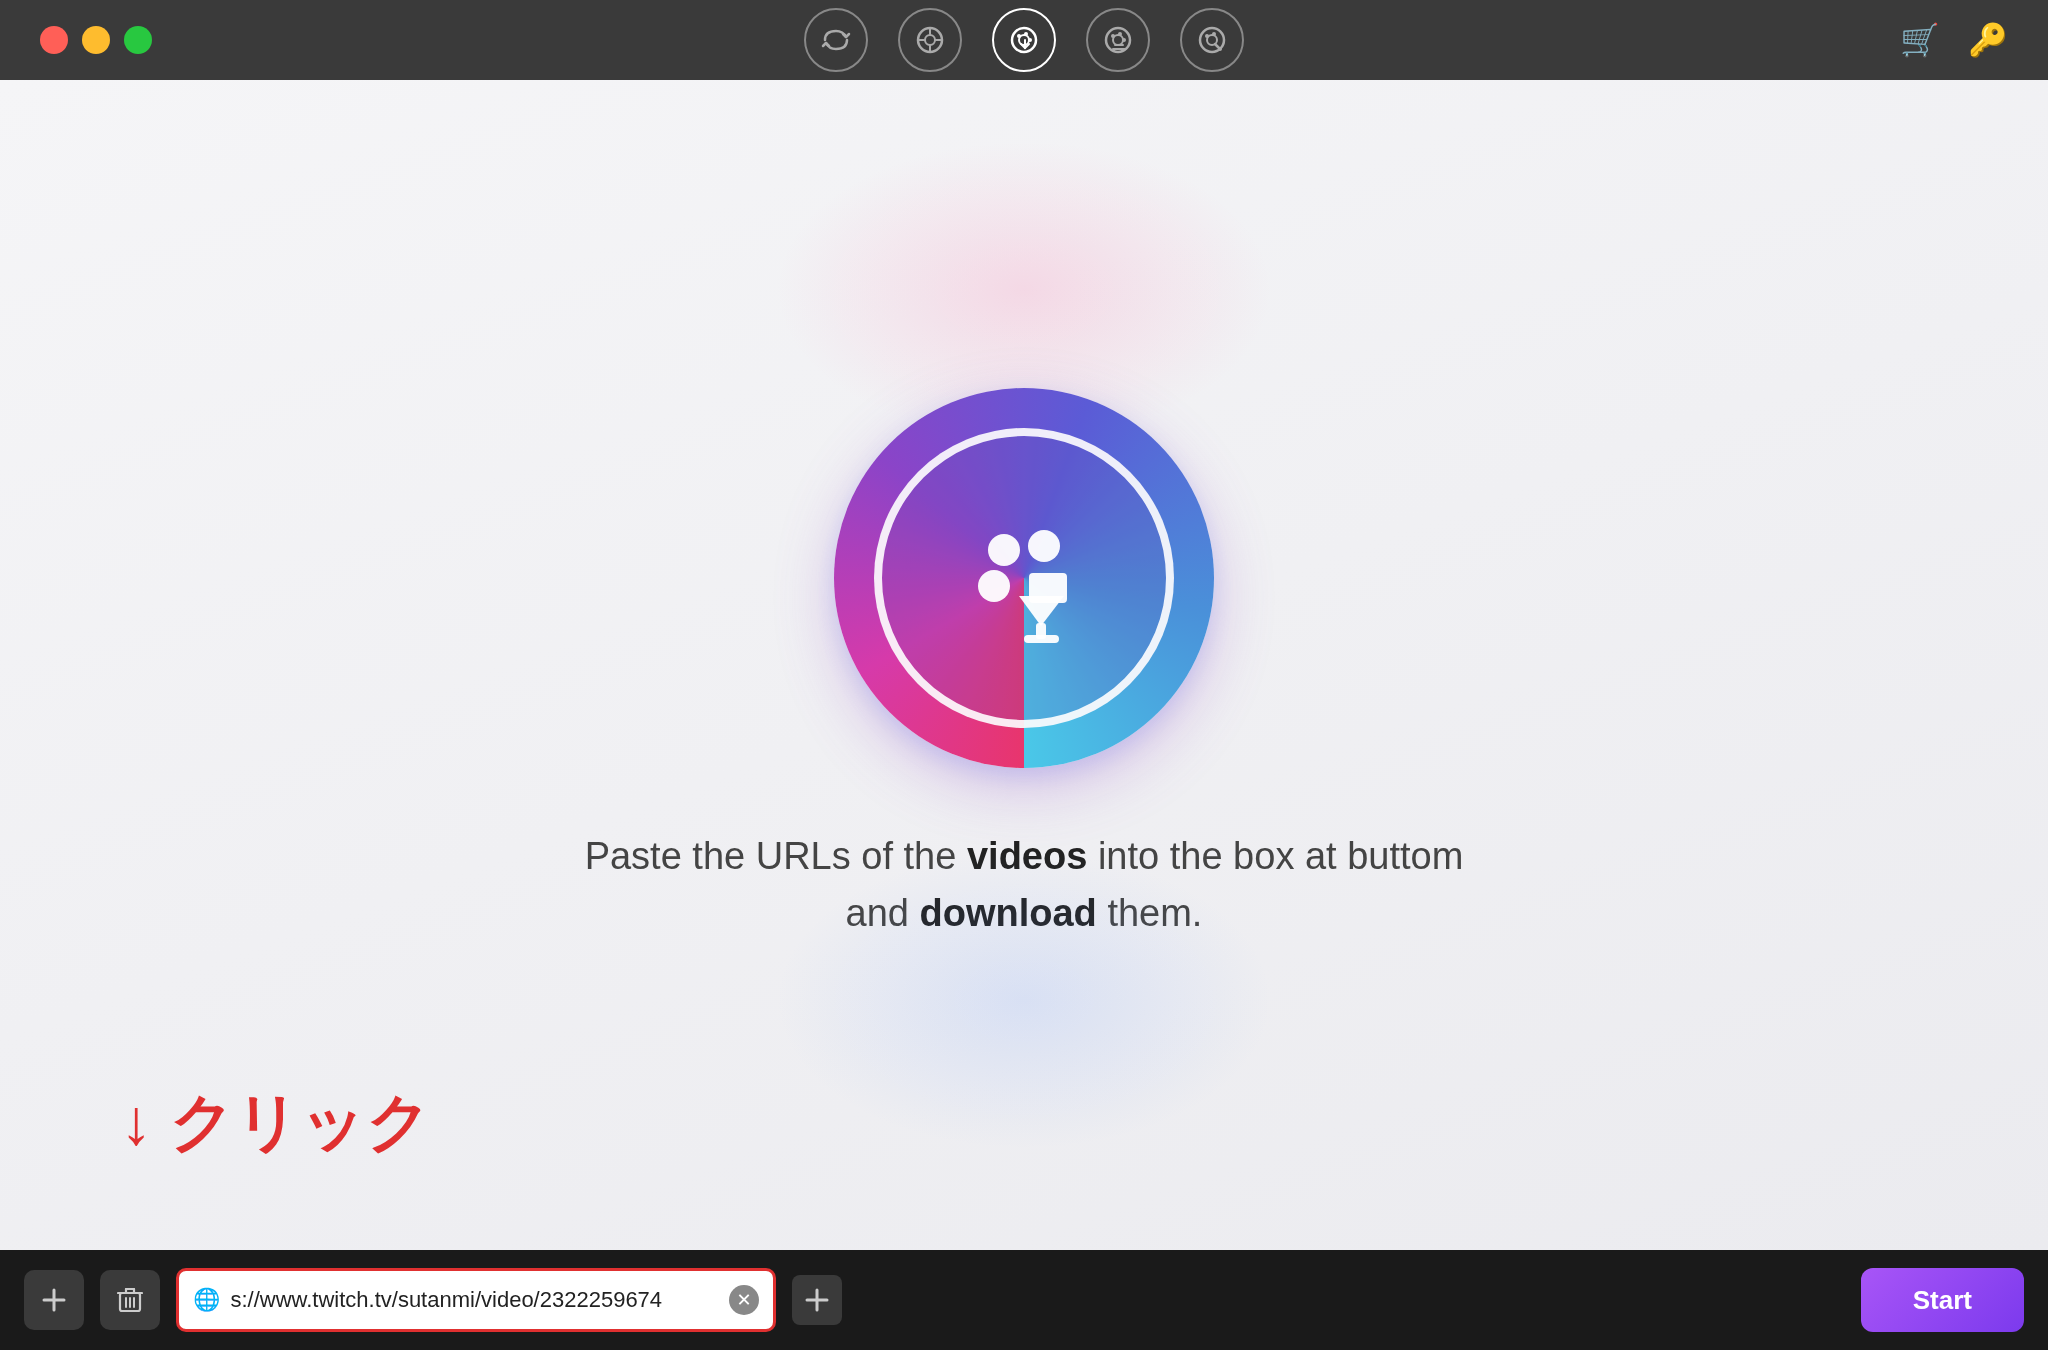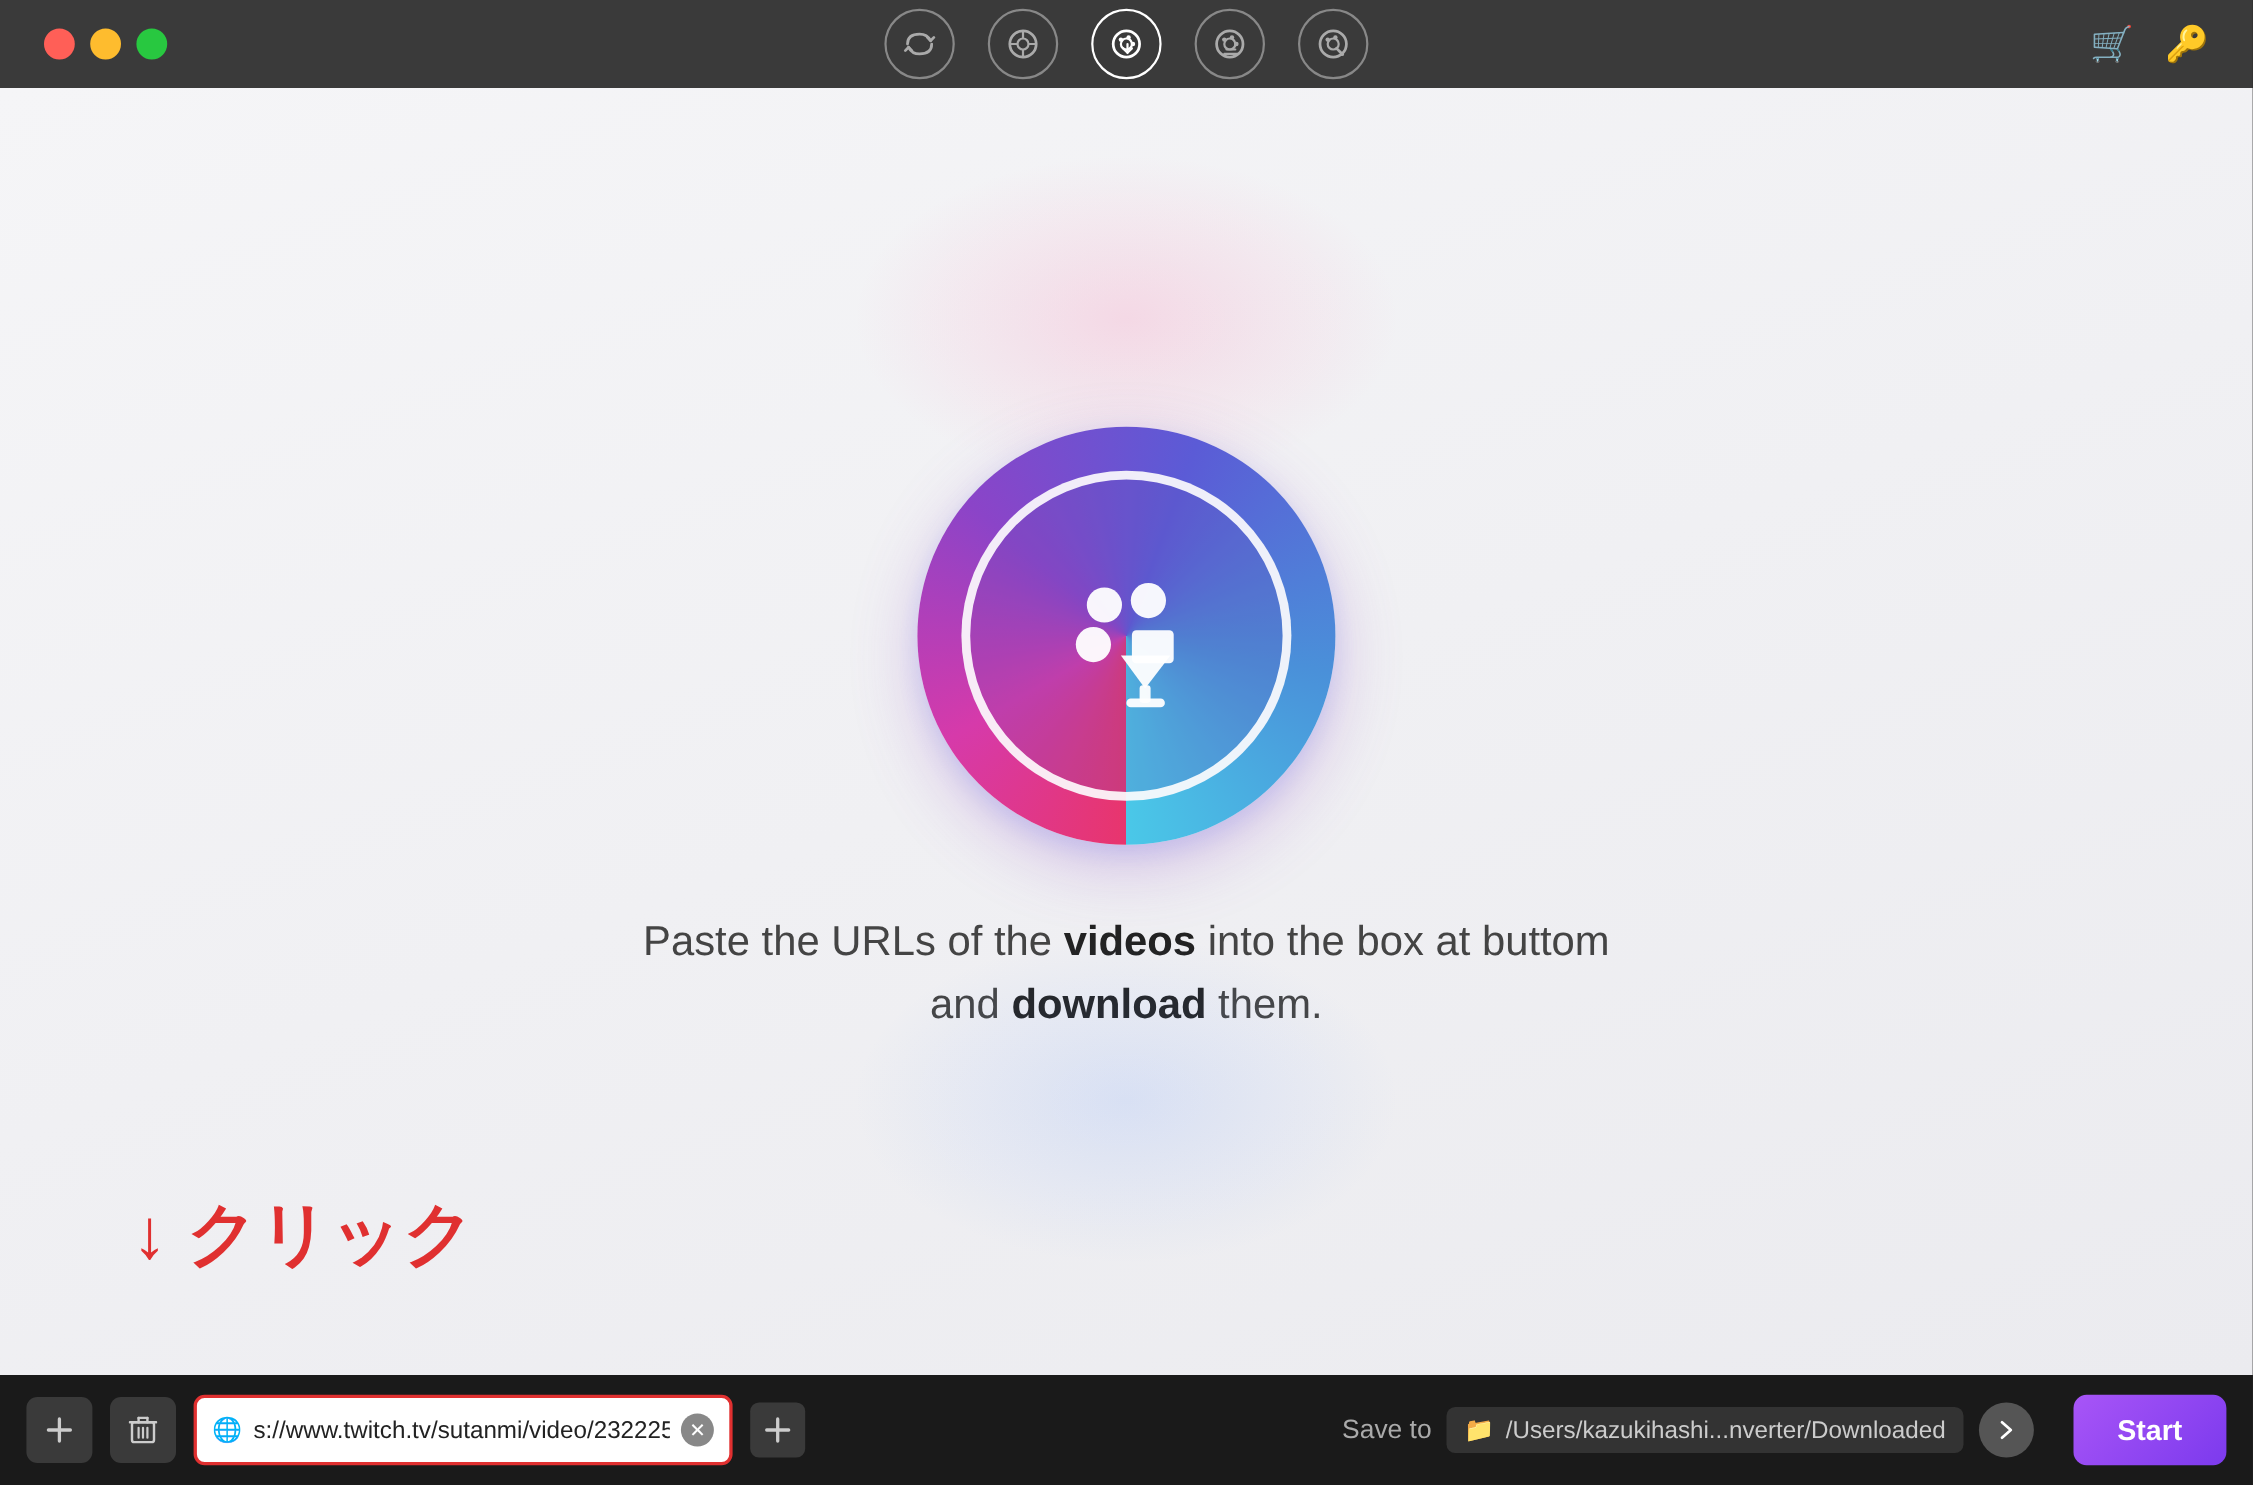--- a/index.html
+++ b/index.html
@@ -306,21 +306,21 @@
       justify-content: center;
       color: #fff;
       font-size: 24px;
     }
 
     .start-btn {
       background: linear-gradient(135deg, #a855f7, #7c3aed);
       color: #fff;
       border: none;
       border-radius: 12px;
-      padding: 0 40px;
+      padding: 0 52px;
       height: 64px;
       font-size: 26px;
       font-weight: 700;
       cursor: pointer;
       margin-left: 20px;
     }
   </style>
 </head>
 <body>
 
@@ -469,27 +469,15 @@
 
   <button class="url-add-btn">
     <svg width="28" height="28" viewBox="0 0 28 28" fill="none">
       <line x1="14" y1="4" x2="14" y2="24" stroke="#ccc" stroke-width="3" stroke-linecap="round"></line>
       <line x1="4" y1="14" x2="24" y2="14" stroke="#ccc" stroke-width="3" stroke-linecap="round"></line>
     </svg>
   </button>
 
   <div class="bottom-spacer"></div>
 
-  <div class="save-to-section">
-    <span class="save-to-label">Save to</span>
-    <div class="save-to-path">
-      <span class="folder-icon">📁</span>
-      <span>/Users/kazukihashi...nverter/Downloaded</span>
-    </div>
-    <button class="save-to-arrow">
-      <svg width="22" height="22" viewBox="0 0 22 22" fill="none">
-        <polyline points="7,4 15,11 7,18" stroke="#fff" stroke-width="2.5" fill="none" stroke-linecap="round" stroke-linejoin="round"></polyline>
-      </svg>
-    </button>
-  </div>
 
   <button class="start-btn">Start</button>
 </div>
 
 </body></html>

